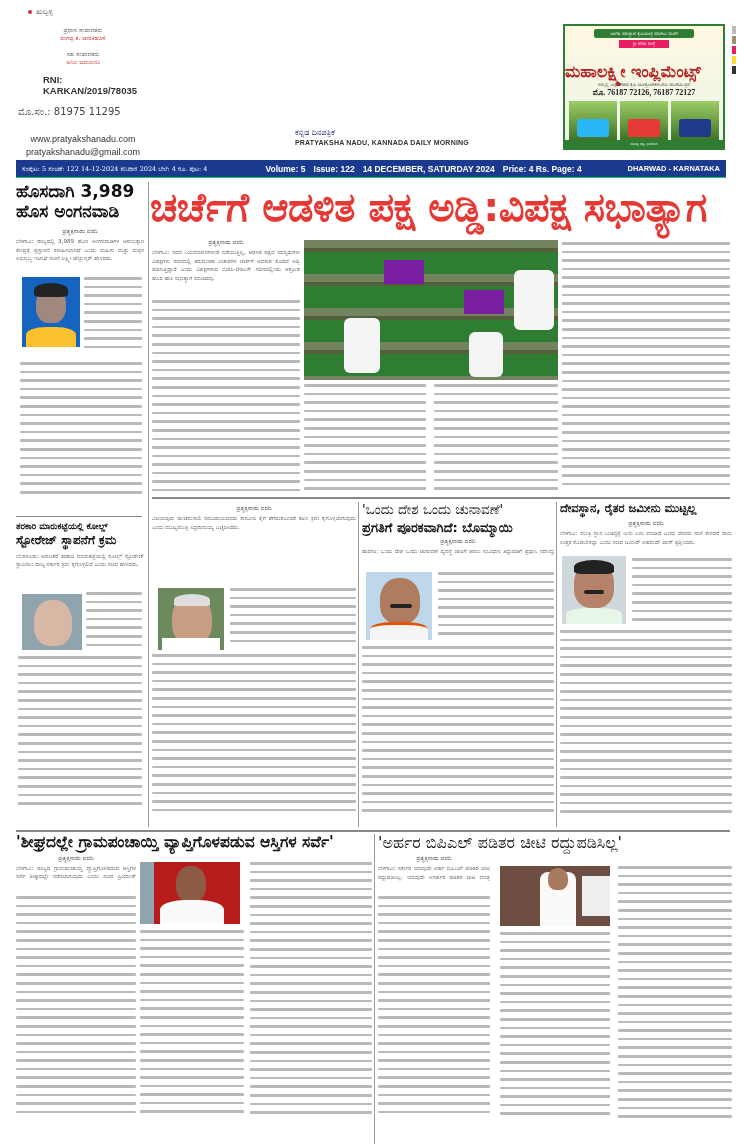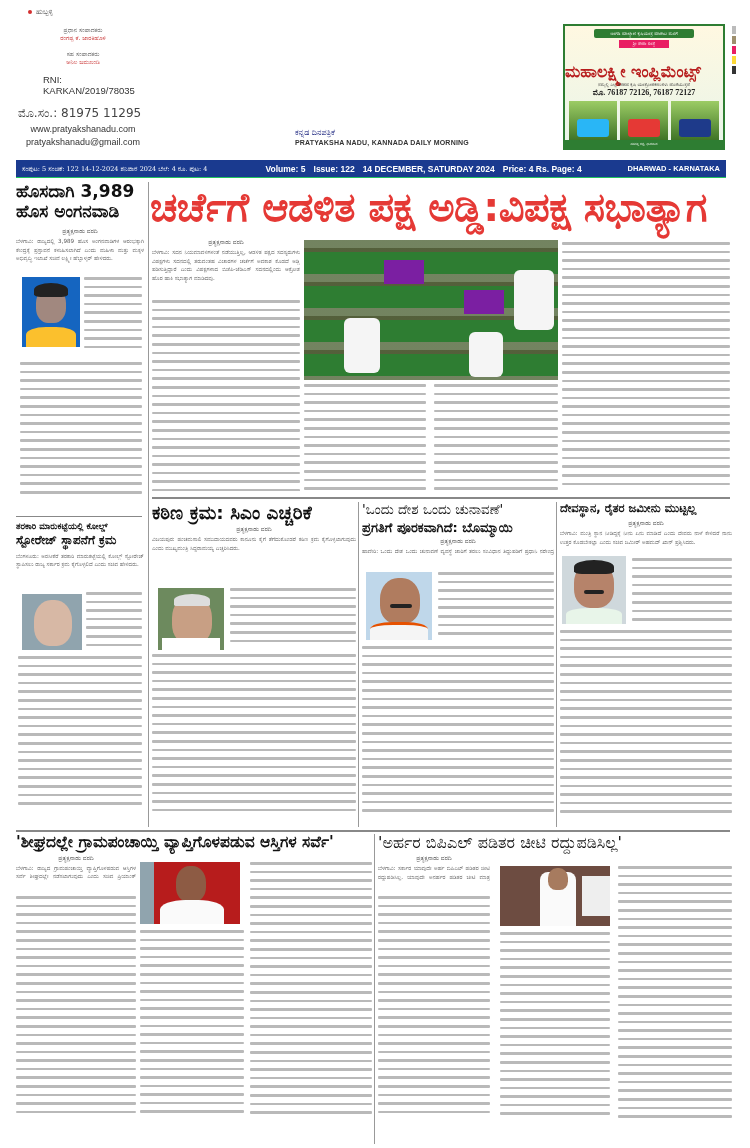--- a/index.html
+++ b/index.html
@@ -7,22 +7,22 @@
   body { font-family: "DejaVu Sans", sans-serif; color: #222; position: relative; }
 
   
   .masthead { position: absolute; left: 0; top: 0; width: 750px; height: 160px; }
   .left-info { position: absolute; left: 18px; top: 8px; width: 130px; font-size: 7px; color: #444; }
   .left-info .tag { display:flex; align-items:center; gap:4px; margin-left: 10px; margin-bottom: 10px; font-family: Liberation Serif, serif; }
   .left-info .tag .dot { width:4px; height:4px; background:#d32f2f; border-radius:50%; }
   .credit { text-align:center; margin-bottom: 8px; line-height: 1.35; }
   .credit .role { color:#555; font-size:6px; }
   .credit .nm { color:#c62828; font-size:6px; }
-  .rni { font-family: "Liberation Sans", sans-serif; font-weight:normal; font-size:9.5px; color:#333; margin: 8px 0 10px 0; padding-left: 25px; }
-  .contact-phone { font-size:12px; color:#444; margin-bottom:4px; }
+  .rni { font-family: "Liberation Sans", sans-serif; font-weight:bold; font-size:9.5px; color:#333; margin: 8px 0 10px 0; padding-left: 25px; }
+  .contact-phone { font-size:10px; color:#444; margin-bottom:16px; }
   .contact-web, .contact-mail { font-family:"Liberation Sans", sans-serif; font-size:9px; color:#333; margin-bottom:3px;text-align:center; }
 
   .brand { position:absolute; left:135px; top:15px; width:410px; height:100px; display:flex; align-items:center; }
   .brand-title { font-size: 88px; font-weight: bold; color:#e53935; letter-spacing: 6px; line-height:1; font-family:"DejaVu Sans", sans-serif; }
   .brand-sub { position:absolute; left:295px; top:128px; font-size:8px; color:#1a237e; }
   .brand-en { position:absolute; left:295px; top:139px; font-family:"Liberation Sans", sans-serif; font-size:7px; font-weight:bold; color:#333; letter-spacing:0.2px; }
 
   .ad { position:absolute; left:563px; top:24px; width:162px; height:126px; border:2px solid #2e7d32; background:linear-gradient(#fff8e1, #e8f5e9); }
   .ad .ad-top { margin:3px auto 0; width:100px; height:9px; background:#2e7d32; color:#fff; font-size:4.5px; text-align:center; line-height:9px; border-radius:2px; }
   .ad .ad-ribbon { margin:2px auto 0; width:50px; height:8px; background:#e91e63; color:#fff; font-size:4.5px; text-align:center; line-height:8px; }
@@ -303,21 +303,20 @@
       <div></div>
       <div></div>
       <div></div>
       <div></div>
       <div></div>
       <div></div>
     </div>
 </div>
 
 <div class="story" style="left:152px;top:502px;width:204px;height:325px;">
-  <div class="hl" style="font-size:18.5px;">ಕಠಿಣ ಕ್ರಮ: ಸಿಎಂ ಎಚ್ಚರಿಕೆ</div>
   <div class="byline">ಪ್ರತ್ಯಕ್ಷನಾಡು ವರದಿ</div>
   <div class="body-text" style="height:18px;overflow:hidden;">ವಿಜಯಪುರ: ಪಂಚಮಸಾಲಿ ಸಮುದಾಯದವರು ಕಾನೂನು ಕೈಗೆ ತೆಗೆದುಕೊಂಡರೆ ಕಠಿಣ ಕ್ರಮ ಕೈಗೊಳ್ಳಲಾಗುವುದು ಎಂದು ಮುಖ್ಯಮಂತ್ರಿ ಸಿದ್ದರಾಮಯ್ಯ ಎಚ್ಚರಿಸಿದರು.</div>
   <div class="photo" style="position:absolute;left:6px;top:86px;width:66px;height:62px;background:#6d8a5e;">
     <div class="face" style="left:14px;top:8px;width:40px;height:48px;background:#c89f84;"></div>
     <div style="position:absolute;left:16px;top:6px;width:36px;height:12px;background:#ddd;border-radius:50% 50% 10% 10%;"></div>
     <div style="position:absolute;left:4px;bottom:0;width:58px;height:12px;background:#fff;"></div>
   </div>
   <div class="lines" style="left:78px;top:86px;width:126px;">
       <div></div>
       <div></div>

